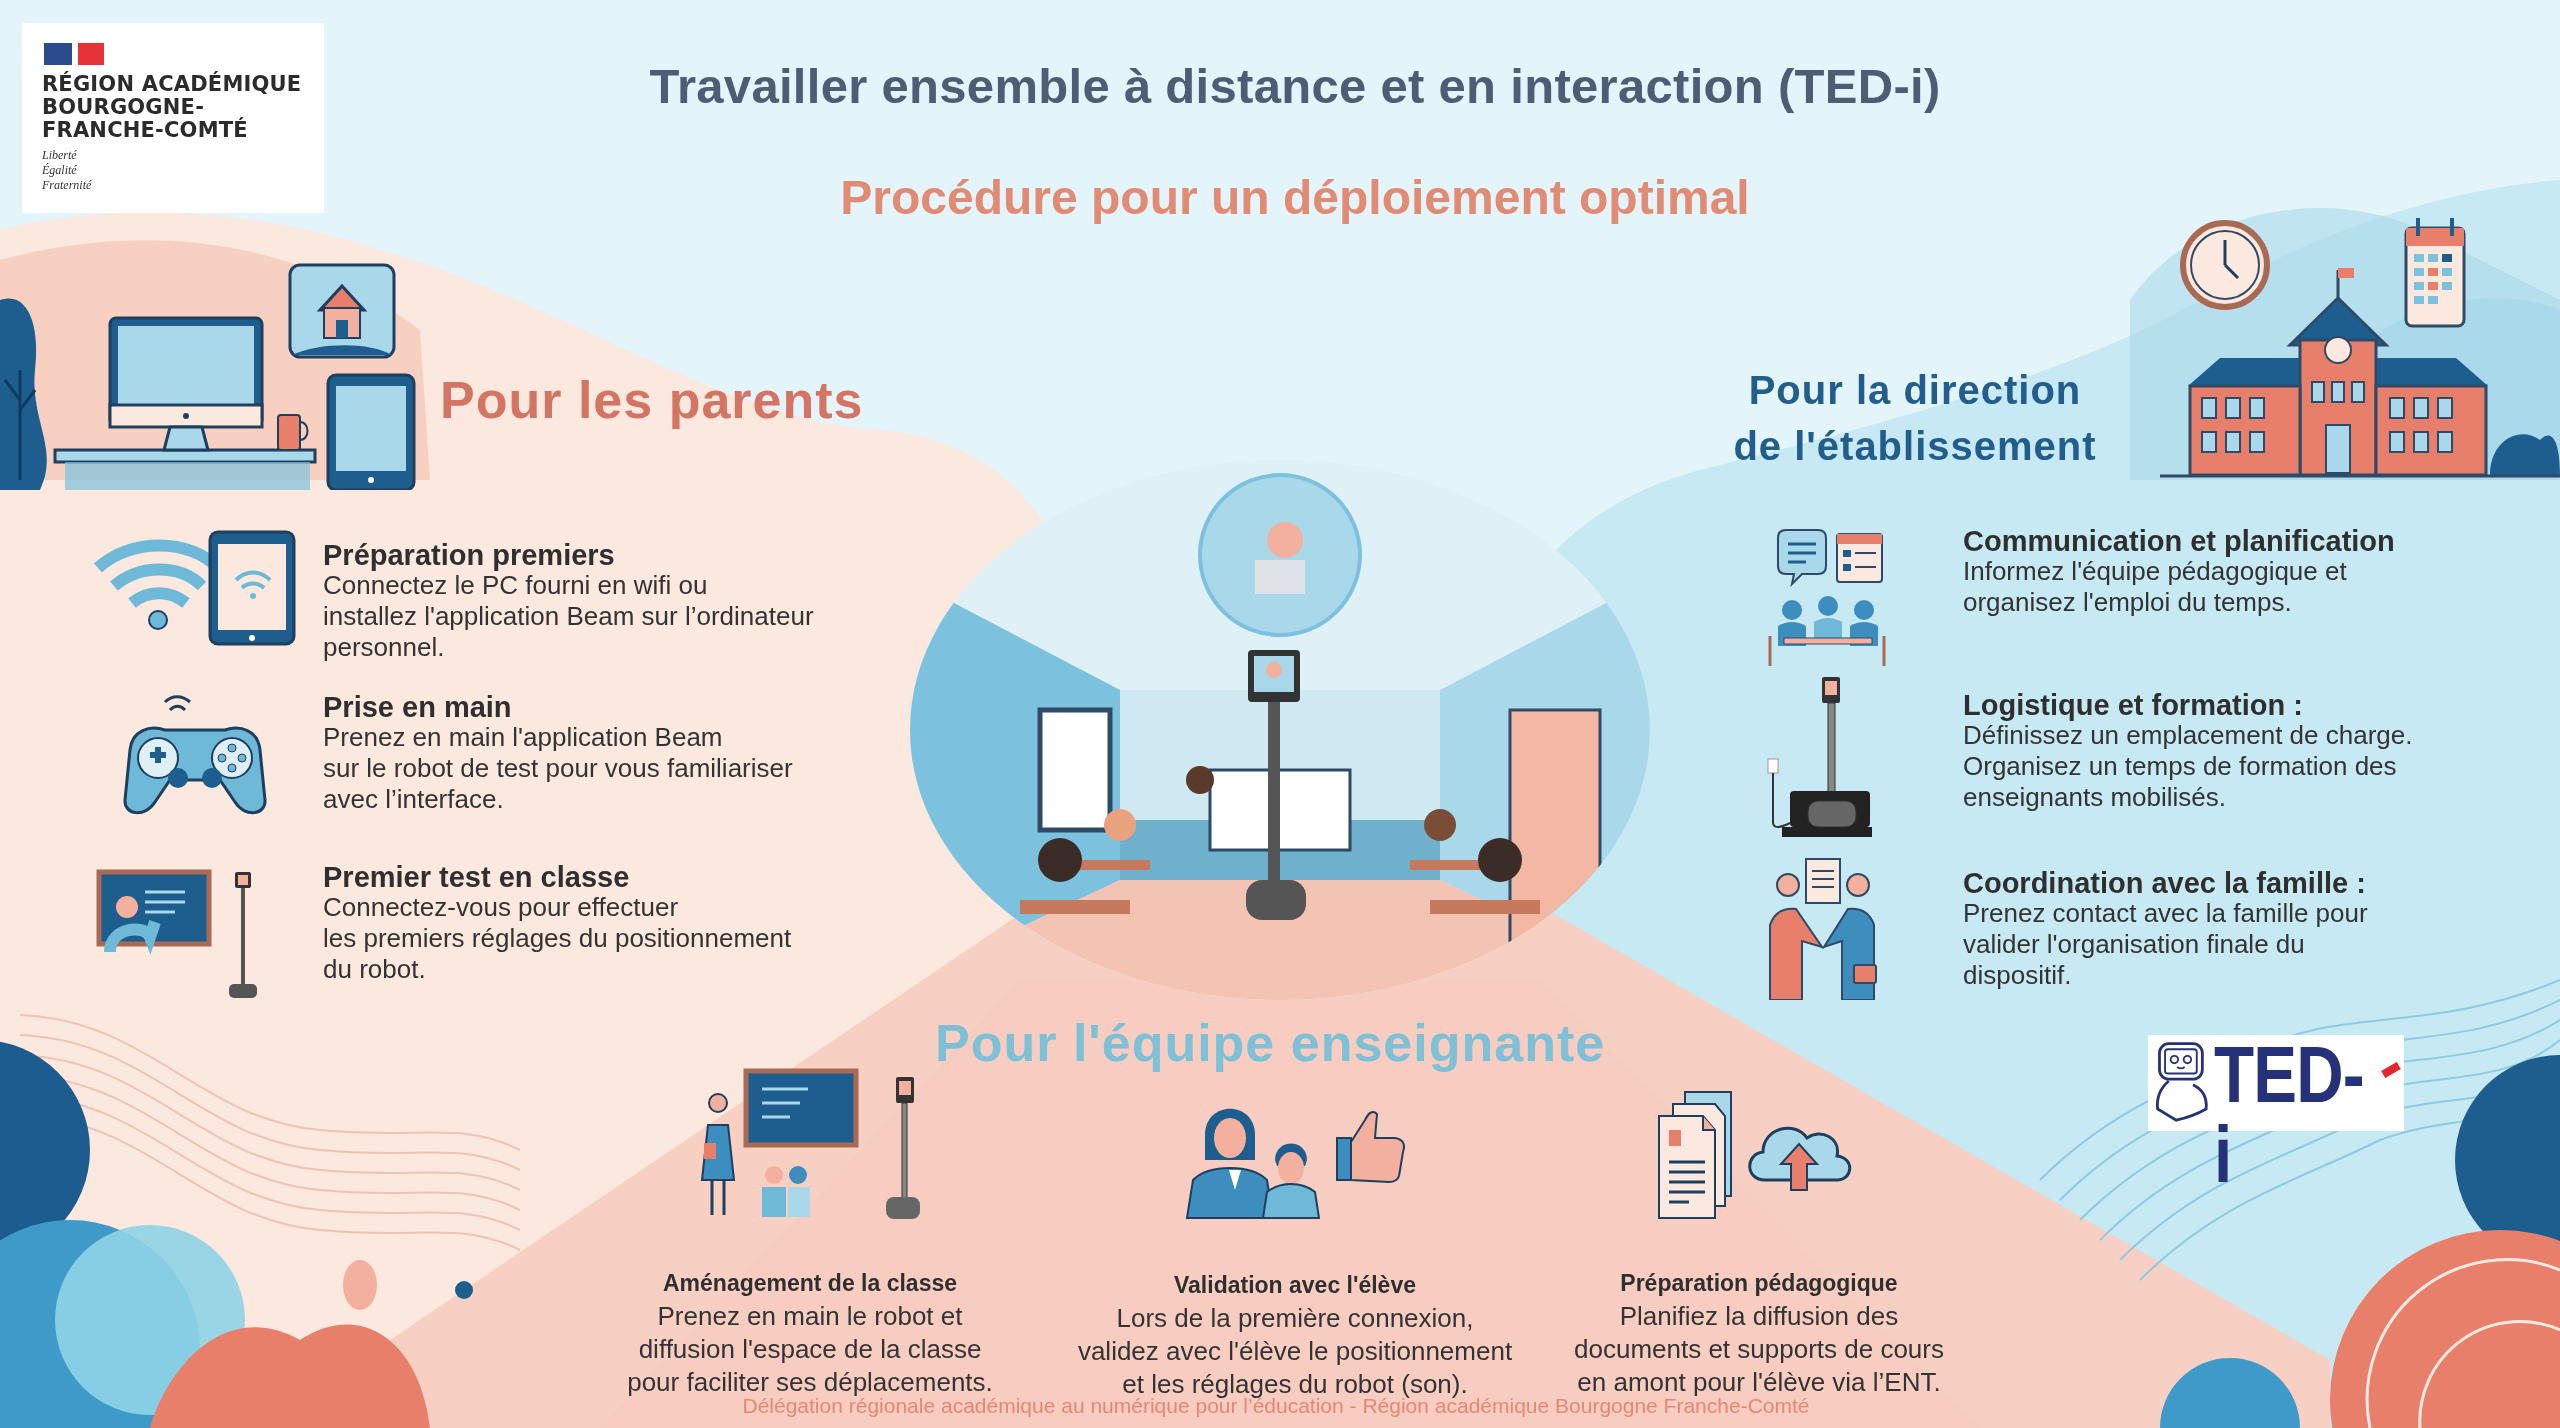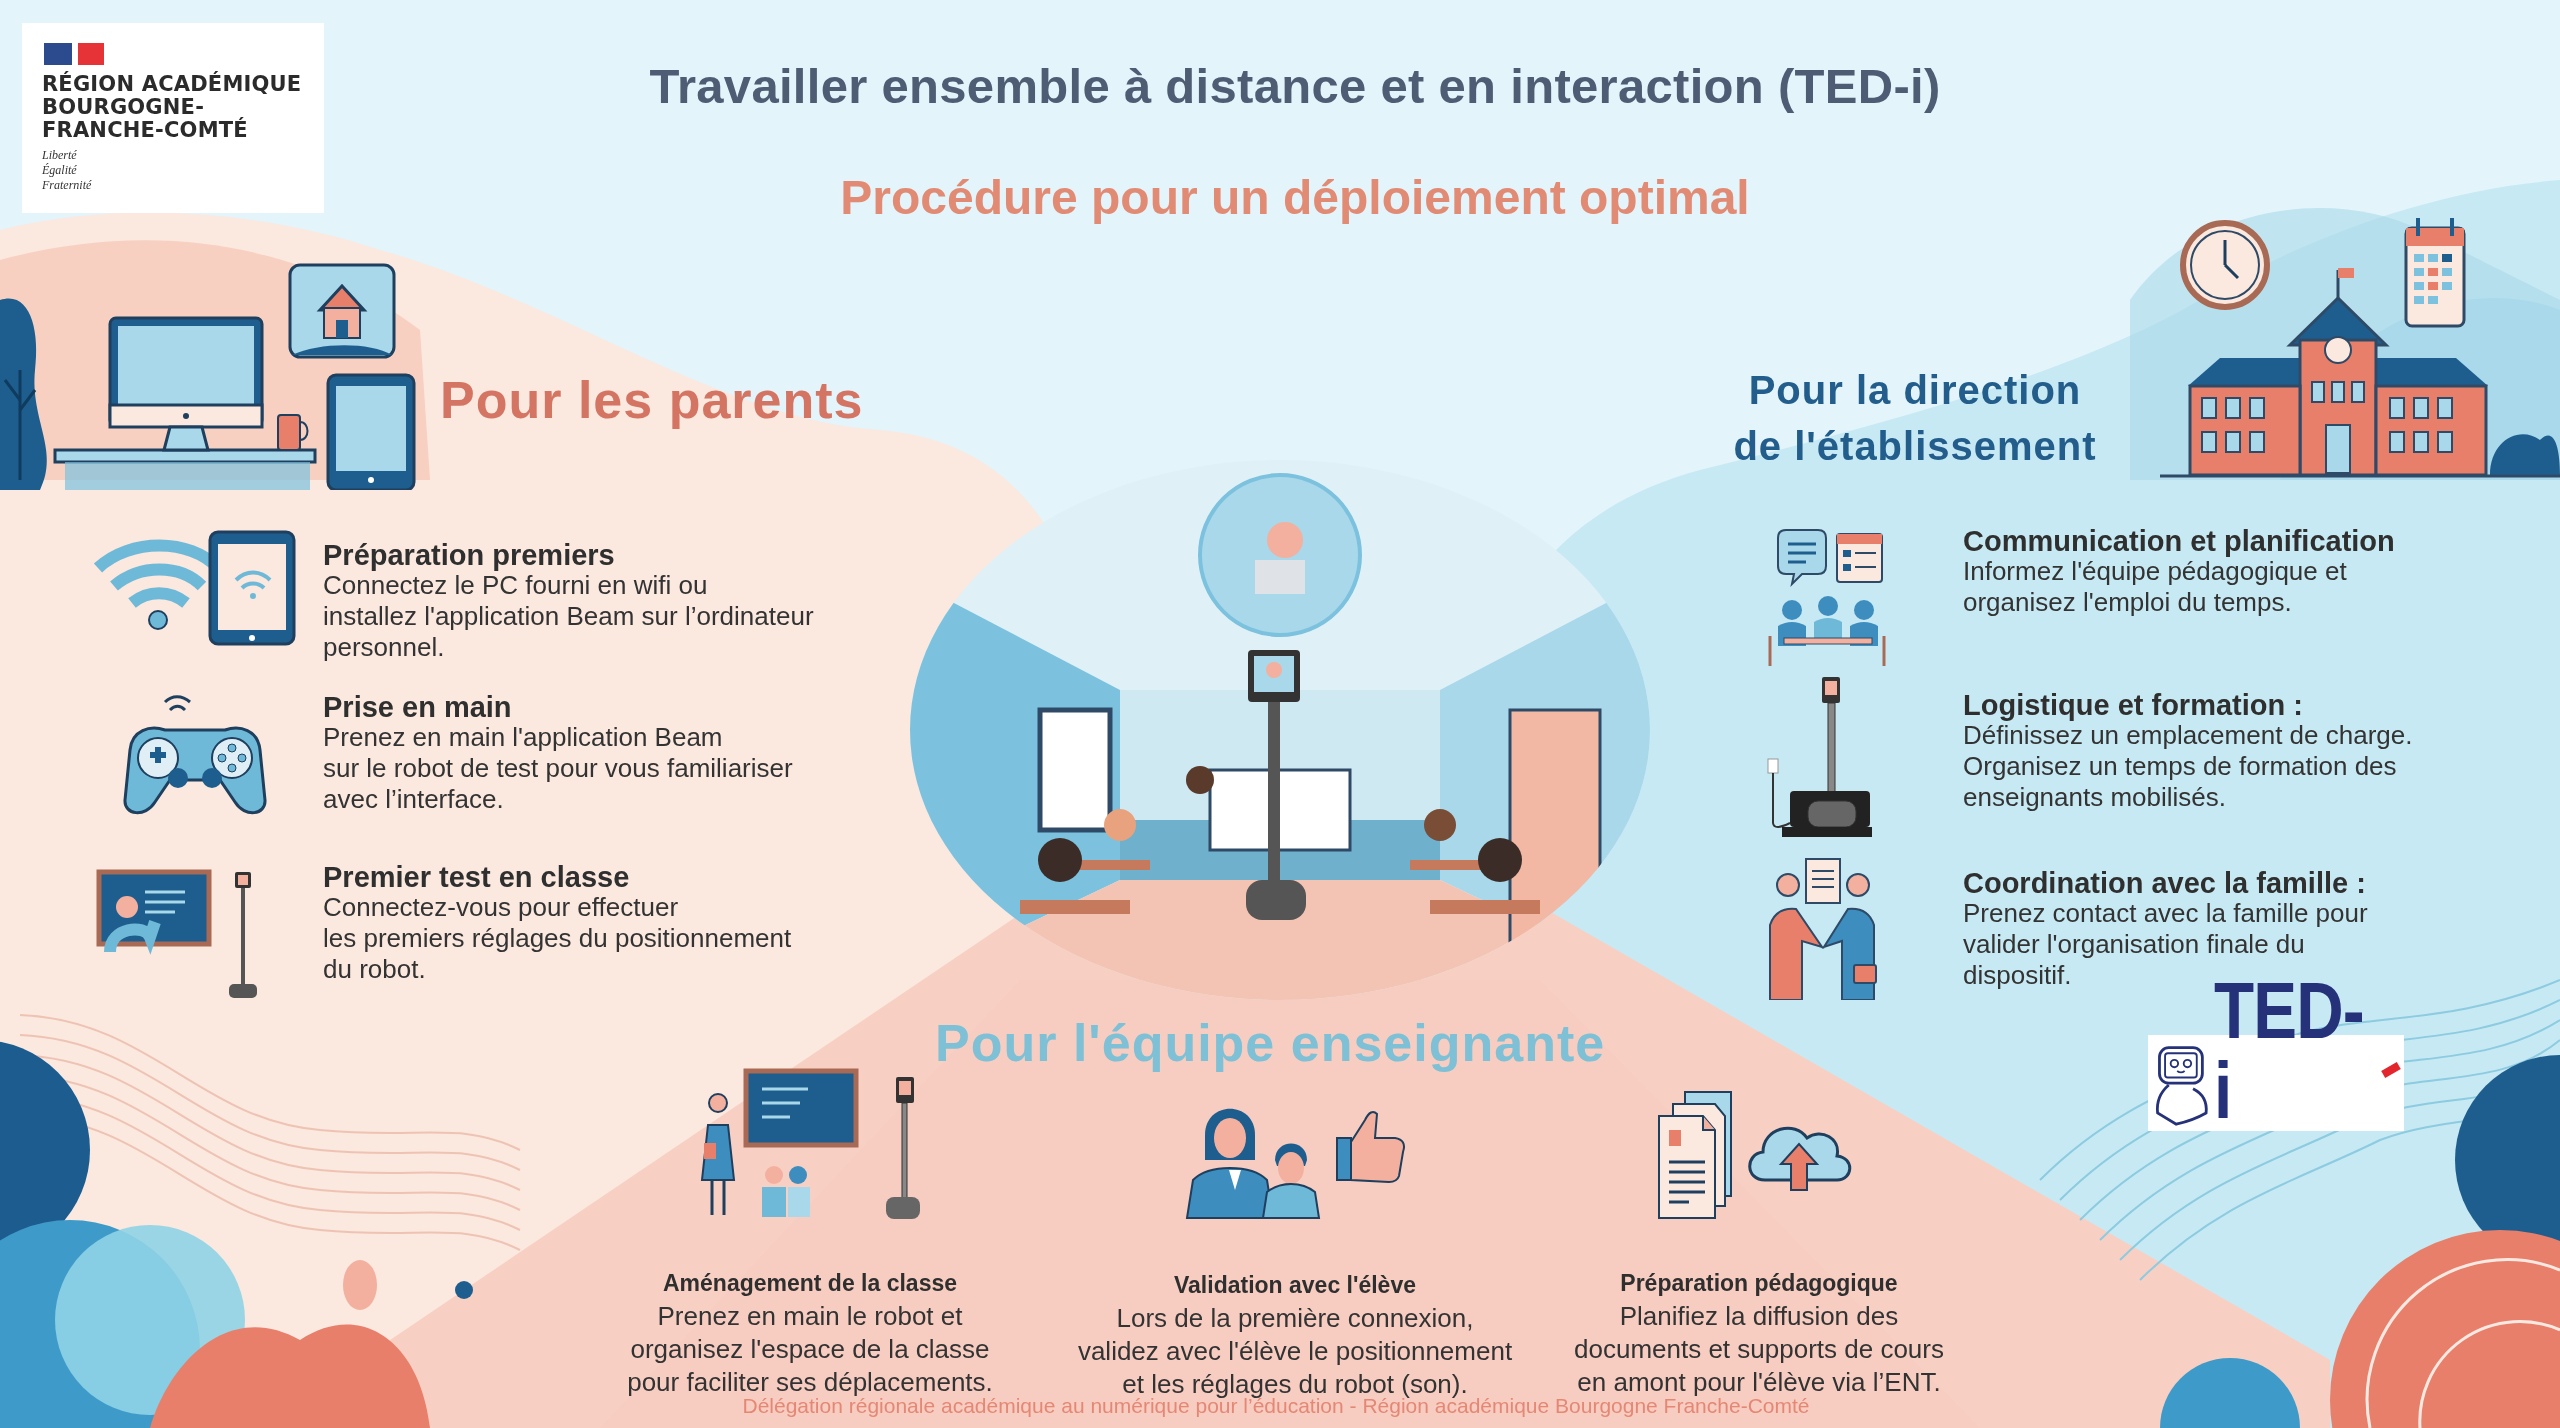--- a/index.html
+++ b/index.html
@@ -53,21 +53,21 @@
   .bottom-item .h { font-size: 23px; font-weight: bold; line-height: 34px; margin-top: 36px; }
   .bottom-item .t { font-size: 26px; line-height: 33px; color: #333; }
 
   .footer {
     position: absolute; left: 0; width: 2552px; top: 1394px; text-align: center;
     font-size: 21px; color: #e58775;
   }
 
   .tedi-logo {
     position: absolute; left: 2148px; top: 1035px; width: 256px; height: 96px;
-    background: #fff; display: flex; align-items: flex-end; padding-left: 4px;
+    background: #fff; display: flex; align-items: flex-start; padding-left: 4px;
   }
   .tedi-text {
     font-family: "Liberation Sans", sans-serif; font-weight: bold; font-size: 80px;
     color: #25327a; letter-spacing: -1px; transform: scaleX(0.82); transform-origin: left center;
     margin-left: 4px; line-height: 1;
   }
   .tedi-accent { position: absolute; left: 2382px; top: 1066px; width: 18px; height: 8px; background: #e3262d; transform: rotate(-30deg); }
 
   .classroom {
     position: absolute; left: 910px; top: 460px; width: 740px; height: 540px;
@@ -430,21 +430,21 @@
     <rect x="98" y="122" width="22" height="30" fill="#a8d8ea"></rect>
   <rect x="206" y="12" width="18" height="26" rx="2" fill="#333"></rect>
     <rect x="209" y="16" width="12" height="14" fill="#f3b09f"></rect>
   <rect x="212" y="38" width="5" height="100" fill="#888" stroke="#333"></rect>
   <rect x="196" y="132" width="34" height="22" rx="8" fill="#666"></rect>
 </svg>
 <div class="bottom-item" style="left:590px;top:1230px;width:440px">
   <div class="h">Aménagement de la classe</div>
   <div class="t">
     <div>Prenez en main le robot et</div>
-    <div>organisez l'espace de la classe</div>
+    <div>diffusion l'espace de la classe</div>
     <div>pour faciliter ses déplacements.</div>
   </div>
 </div>
 
 <svg class="icon" style="left:1185px;top:1090px" width="230" height="130" viewBox="0 0 230 130">
   <path d="M20,45 C20,10 70,10 70,45 L70,70 L20,70 Z" fill="#1e5e8f"></path>
   <ellipse cx="45" cy="48" rx="16" ry="20" fill="#f3b09f"></ellipse>
   <path d="M2,128 L8,90 Q20,78 45,78 Q70,78 82,90 L88,128 Z" fill="#3e8dbf" stroke="#1e3f5e" stroke-width="2"></path>
   <path d="M44,80 L50,100 L56,80 Z" fill="#fff"></path>
   <path d="M90,70 C90,48 122,48 122,70 L120,76 L92,76 Z" fill="#1e5e8f"></path>

